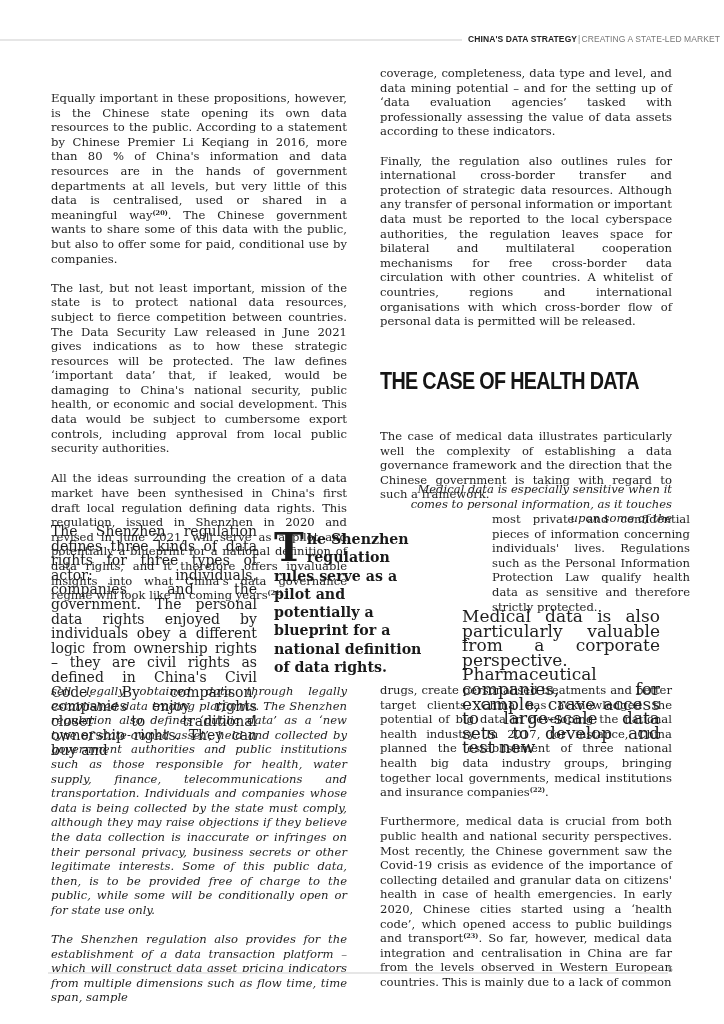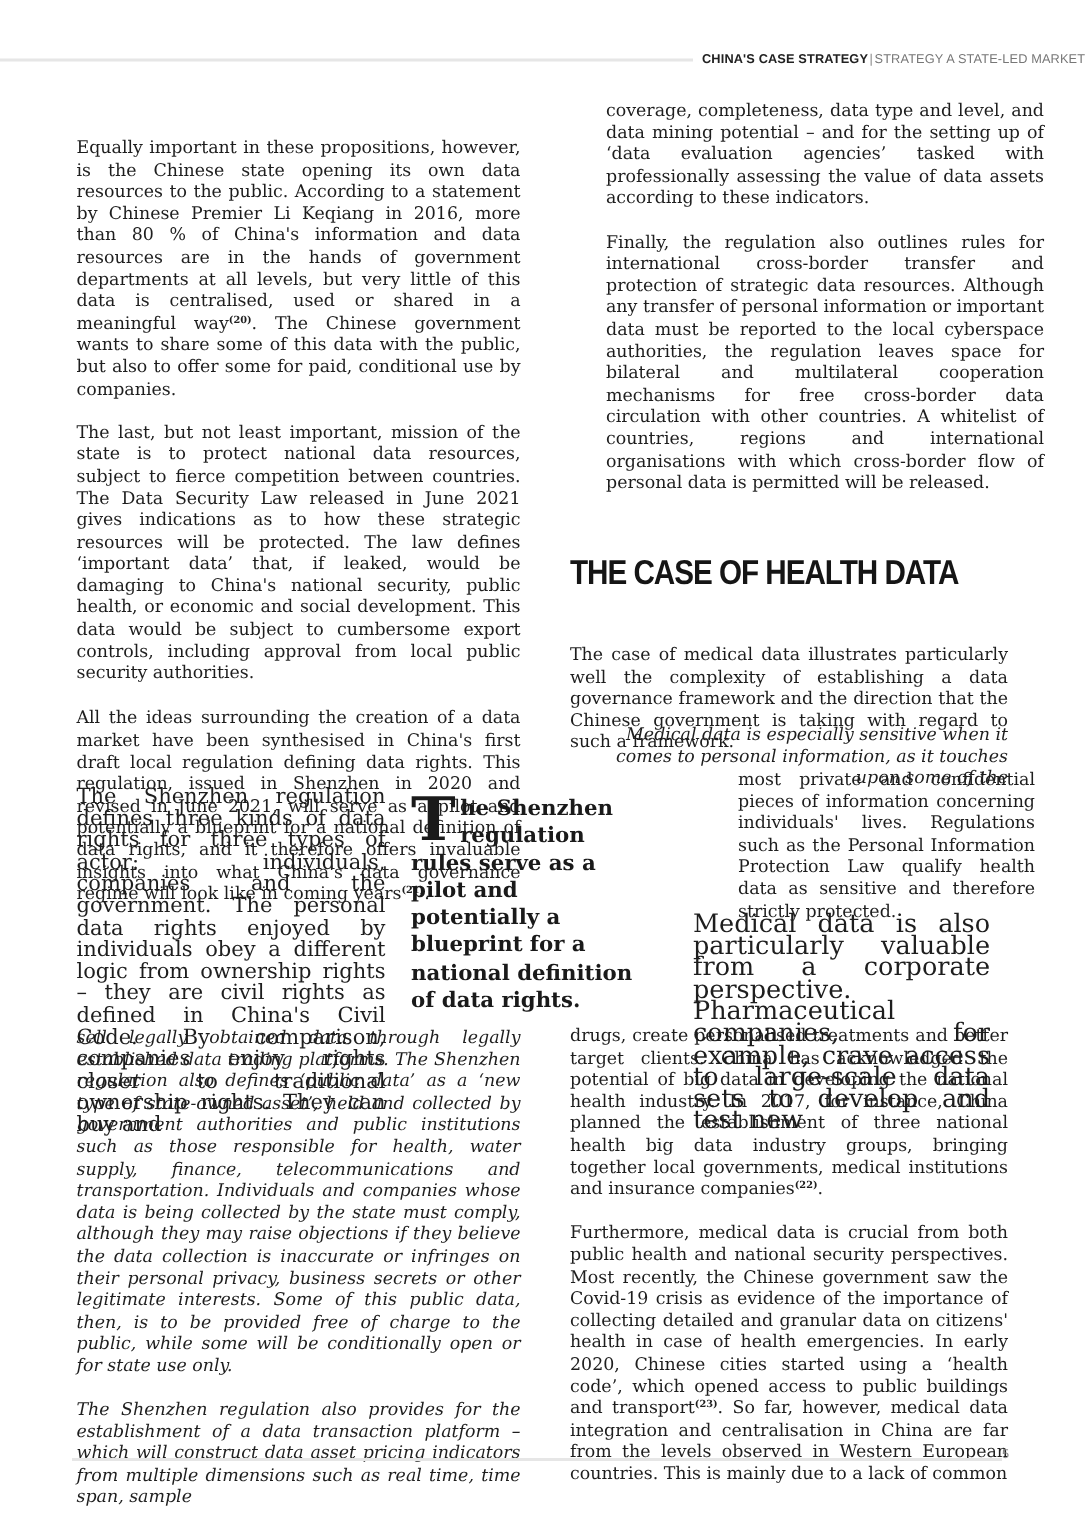--- a/index.html
+++ b/index.html
@@ -9,21 +9,21 @@
   .header-rule { position: absolute; left: 0; top: 39px; width: 462px; height: 2px; background: #e6e6e6; }
   .running-head { position: absolute; left: 468px; top: 34px; font-family: "Liberation Sans", sans-serif;
                   font-size: 8.5px; letter-spacing: 0.1px; white-space: nowrap; }
   .running-head .rh-strong { color: #222; font-weight: bold; }
   .running-head .rh-sep { color: #888; margin: 0 1px; }
   .running-head .rh-sub { color: #777; }
 
   .col { position: absolute; font-size: 11.6px; line-height: 14.6px; }
   .col p { margin: 0; text-align: justify; hyphens: none; }
   .col-left { left: 51px; top: 66px; width: 296px; margin-top: 25px; }
-  .col-right { left: 380px; top: 66px; width: 292px; margin-left: 24px; }
+  .col-right { left: 380px; top: 66px; width: 292px; }
 
   .gap { height: 14.6px; }
   sup.fn { font-size: 6.5px; font-weight: bold; vertical-align: 4px; line-height: 0; }
 
   .section-heading { position: absolute; left: 380px; top: 368px; font-family: "Liberation Sans", sans-serif;
                      font-weight: bold; font-size: 23px; letter-spacing: -0.8px; color: #151515; transform: scaleX(0.86);
                      transform-origin: left top; white-space: nowrap; }
 
   .pullquote { position: absolute; left: 274px; top: 530px; width: 160px; font-family: "DejaVu Serif", serif;
                font-weight: bold; font-size: 14.2px; line-height: 18.3px; color: #1a1a1a; }
@@ -48,39 +48,39 @@
 
   .footer-rule { position: absolute; left: 48px; top: 972px; width: 620px; height: 2px; background: #e6e6e6; }
   .page-number { position: absolute; left: 668px; top: 964px; font-family: "Liberation Sans", sans-serif;
                  font-size: 8.5px; color: #888; }
 </style>
 </head>
 <body>
 
 <div class="header-rule"></div>
 <div class="running-head">
-  <span class="rh-strong">CHINA'S CASE STRATEGY</span><span class="rh-sep">|</span><span class="rh-sub">STRATEGY A STATE-LED MARKET</span>
+  <span class="rh-strong">CHINA'S DATA STRATEGY</span><span class="rh-sep">|</span><span class="rh-sub">CREATING A STATE-LED MARKET</span>
 </div>
 
 <div class="col col-left">
   <p><span>Equally important in these propositions, however, is the Chinese state opening its own data resources to the public. According to a statement by Chinese Premier Li Keqiang in 2016, more than 80 % of China's information and data resources are in the hands of government departments at all levels, but very little of this data is centralised, used or shared in a meaningful way</span><sup class="fn">(20)</sup><span>. The Chinese government wants to share some of this data with the public, but also to offer some for paid, conditional use by companies.</span></p>
   <div class="gap"></div>
   <p>The last, but not least important, mission of the state is to protect national data resources, subject to fierce competition between countries. The Data Security Law released in June 2021 gives indications as to how these strategic resources will be protected. The law defines ‘important data’ that, if leaked, would be damaging to China's national security, public health, or economic and social development. This data would be subject to cumbersome export controls, including approval from local public security authorities.</p>
   <div class="gap"></div>
   <p style="margin-top:1px"><span>All the ideas surrounding the creation of a data market have been synthesised in China's first draft local regulation defining data rights. This regulation, issued in Shenzhen in 2020 and revised in June 2021, will serve as a pilot and potentially a blueprint for a national definition of data rights, and it therefore offers invaluable insights into what China's data governance regime will look like in coming years</span><sup class="fn">(21)</sup><span>.</span></p>
 </div>
 
 <div class="left-narrow">
   <p>The Shenzhen regulation defines three kinds of data rights for three types of actor: individuals, companies and the government. The personal data rights enjoyed by individuals obey a different logic from ownership rights – they are civil rights as defined in China's Civil Code. By comparison, companies enjoy rights closer to traditional ownership rights. They can buy and</p>
 </div>
 
 <div class="left-cont">
   <p>sell legally obtained data through legally established data trading platforms. The Shenzhen regulation also defines ‘public data’ as a ‘new type of state-owned asset’, held and collected by government authorities and public institutions such as those responsible for health, water supply, finance, telecommunications and transportation. Individuals and companies whose data is being collected by the state must comply, although they may raise objections if they believe the data collection is inaccurate or infringes on their personal privacy, business secrets or other legitimate interests. Some of this public data, then, is to be provided free of charge to the public, while some will be conditionally open or for state use only.</p>
   <div class="gap"></div>
-  <p>The Shenzhen regulation also provides for the establishment of a data transaction platform – which will construct data asset pricing indicators from multiple dimensions such as real time, time span, sample</p>
+  <p>The Shenzhen regulation also provides for the establishment of a data transaction platform – which will construct data asset pricing indicators from multiple dimensions such as flow time, time span, sample</p>
 </div>
 
 <div class="pullquote">
   <span class="dropcap">T</span><span>he Shenzhen regulation rules serve as a pilot and potentially a blueprint for a national definition of data rights.</span>
 </div>
 
 <div class="col col-right">
   <p>coverage, completeness, data type and level, and data mining potential – and for the setting up of ‘data evaluation agencies’ tasked with professionally assessing the value of data assets according to these indicators.</p>
   <div class="gap"></div>
   <p>Finally, the regulation also outlines rules for international cross-border transfer and protection of strategic data resources. Although any transfer of personal information or important data must be reported to the local cyberspace authorities, the regulation leaves space for bilateral and multilateral cooperation mechanisms for free cross-border data circulation with other countries. A whitelist of countries, regions and international organisations with which cross-border flow of personal data is permitted will be released.</p>

